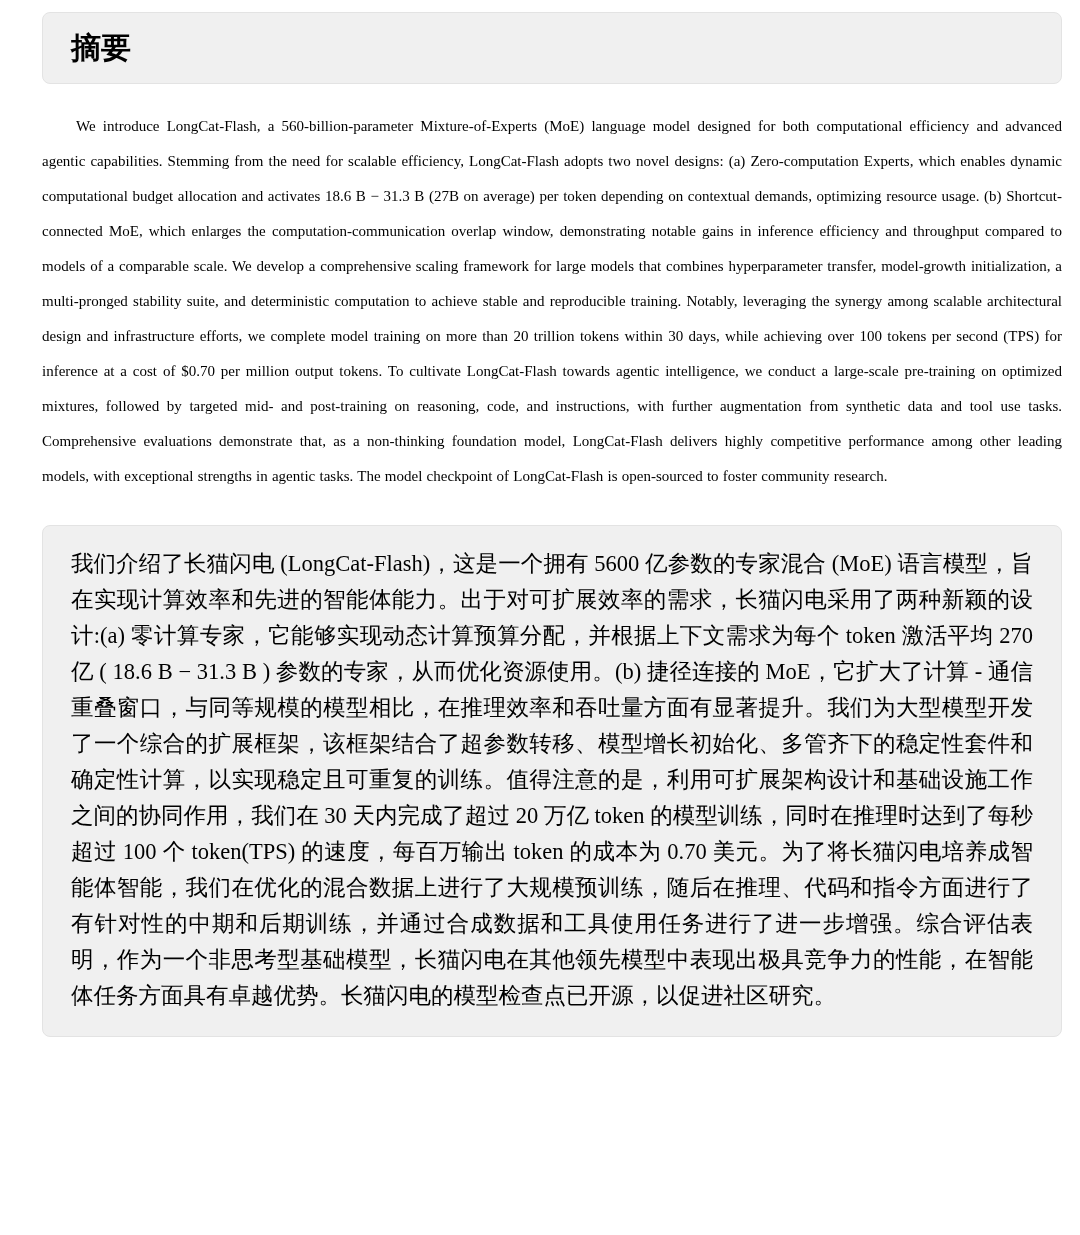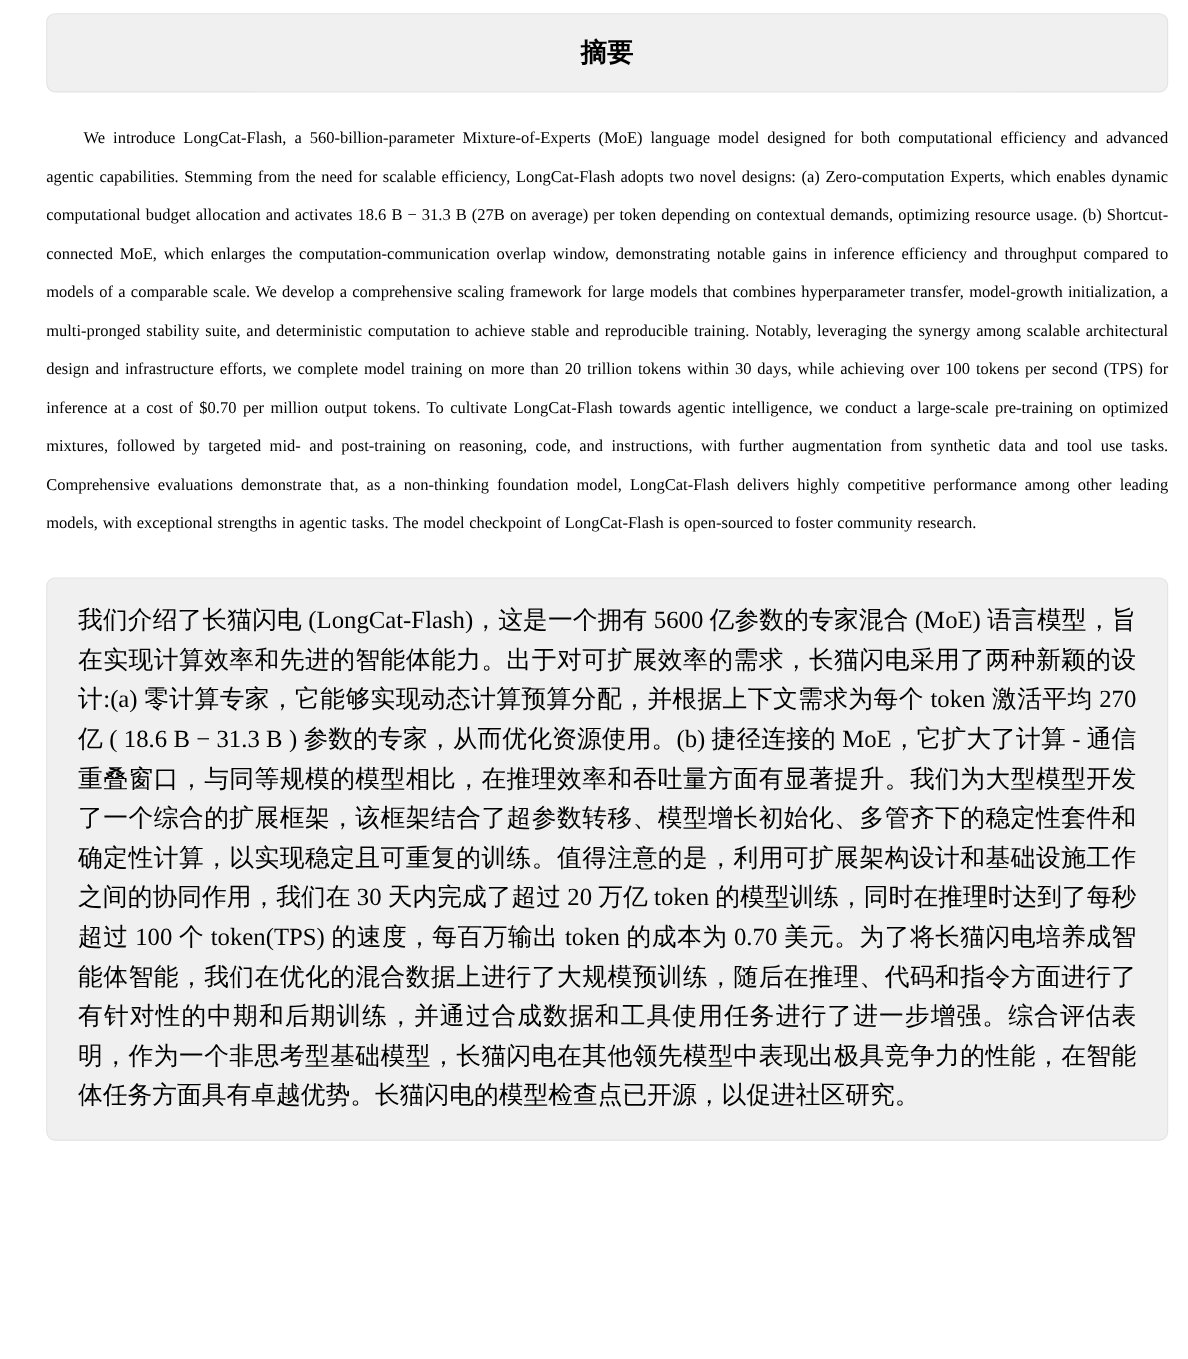--- a/index.html
+++ b/index.html
@@ -27,25 +27,24 @@
   }
   .zh-heading-box {
     background: #f0f0f0;
     border: 1px solid #e3e3e3;
     border-radius: 8px;
     padding: 15px 28px;
     margin: 0 0 25px 0;
     box-sizing: border-box;
   }
   .heading-zh {
-    font-size: 24px;
+    font-size: 30px;
     font-weight: bold;
     margin: 0;
     line-height: 40px;
-    text-align: center;
   }
   .abstract-en {
     font-size: 15px;
     line-height: 35px;
     text-align: justify;
     text-indent: 34px;
     margin: 0 0 31px 0;
     word-spacing: 0.5px;
   }
   .zh-box {

